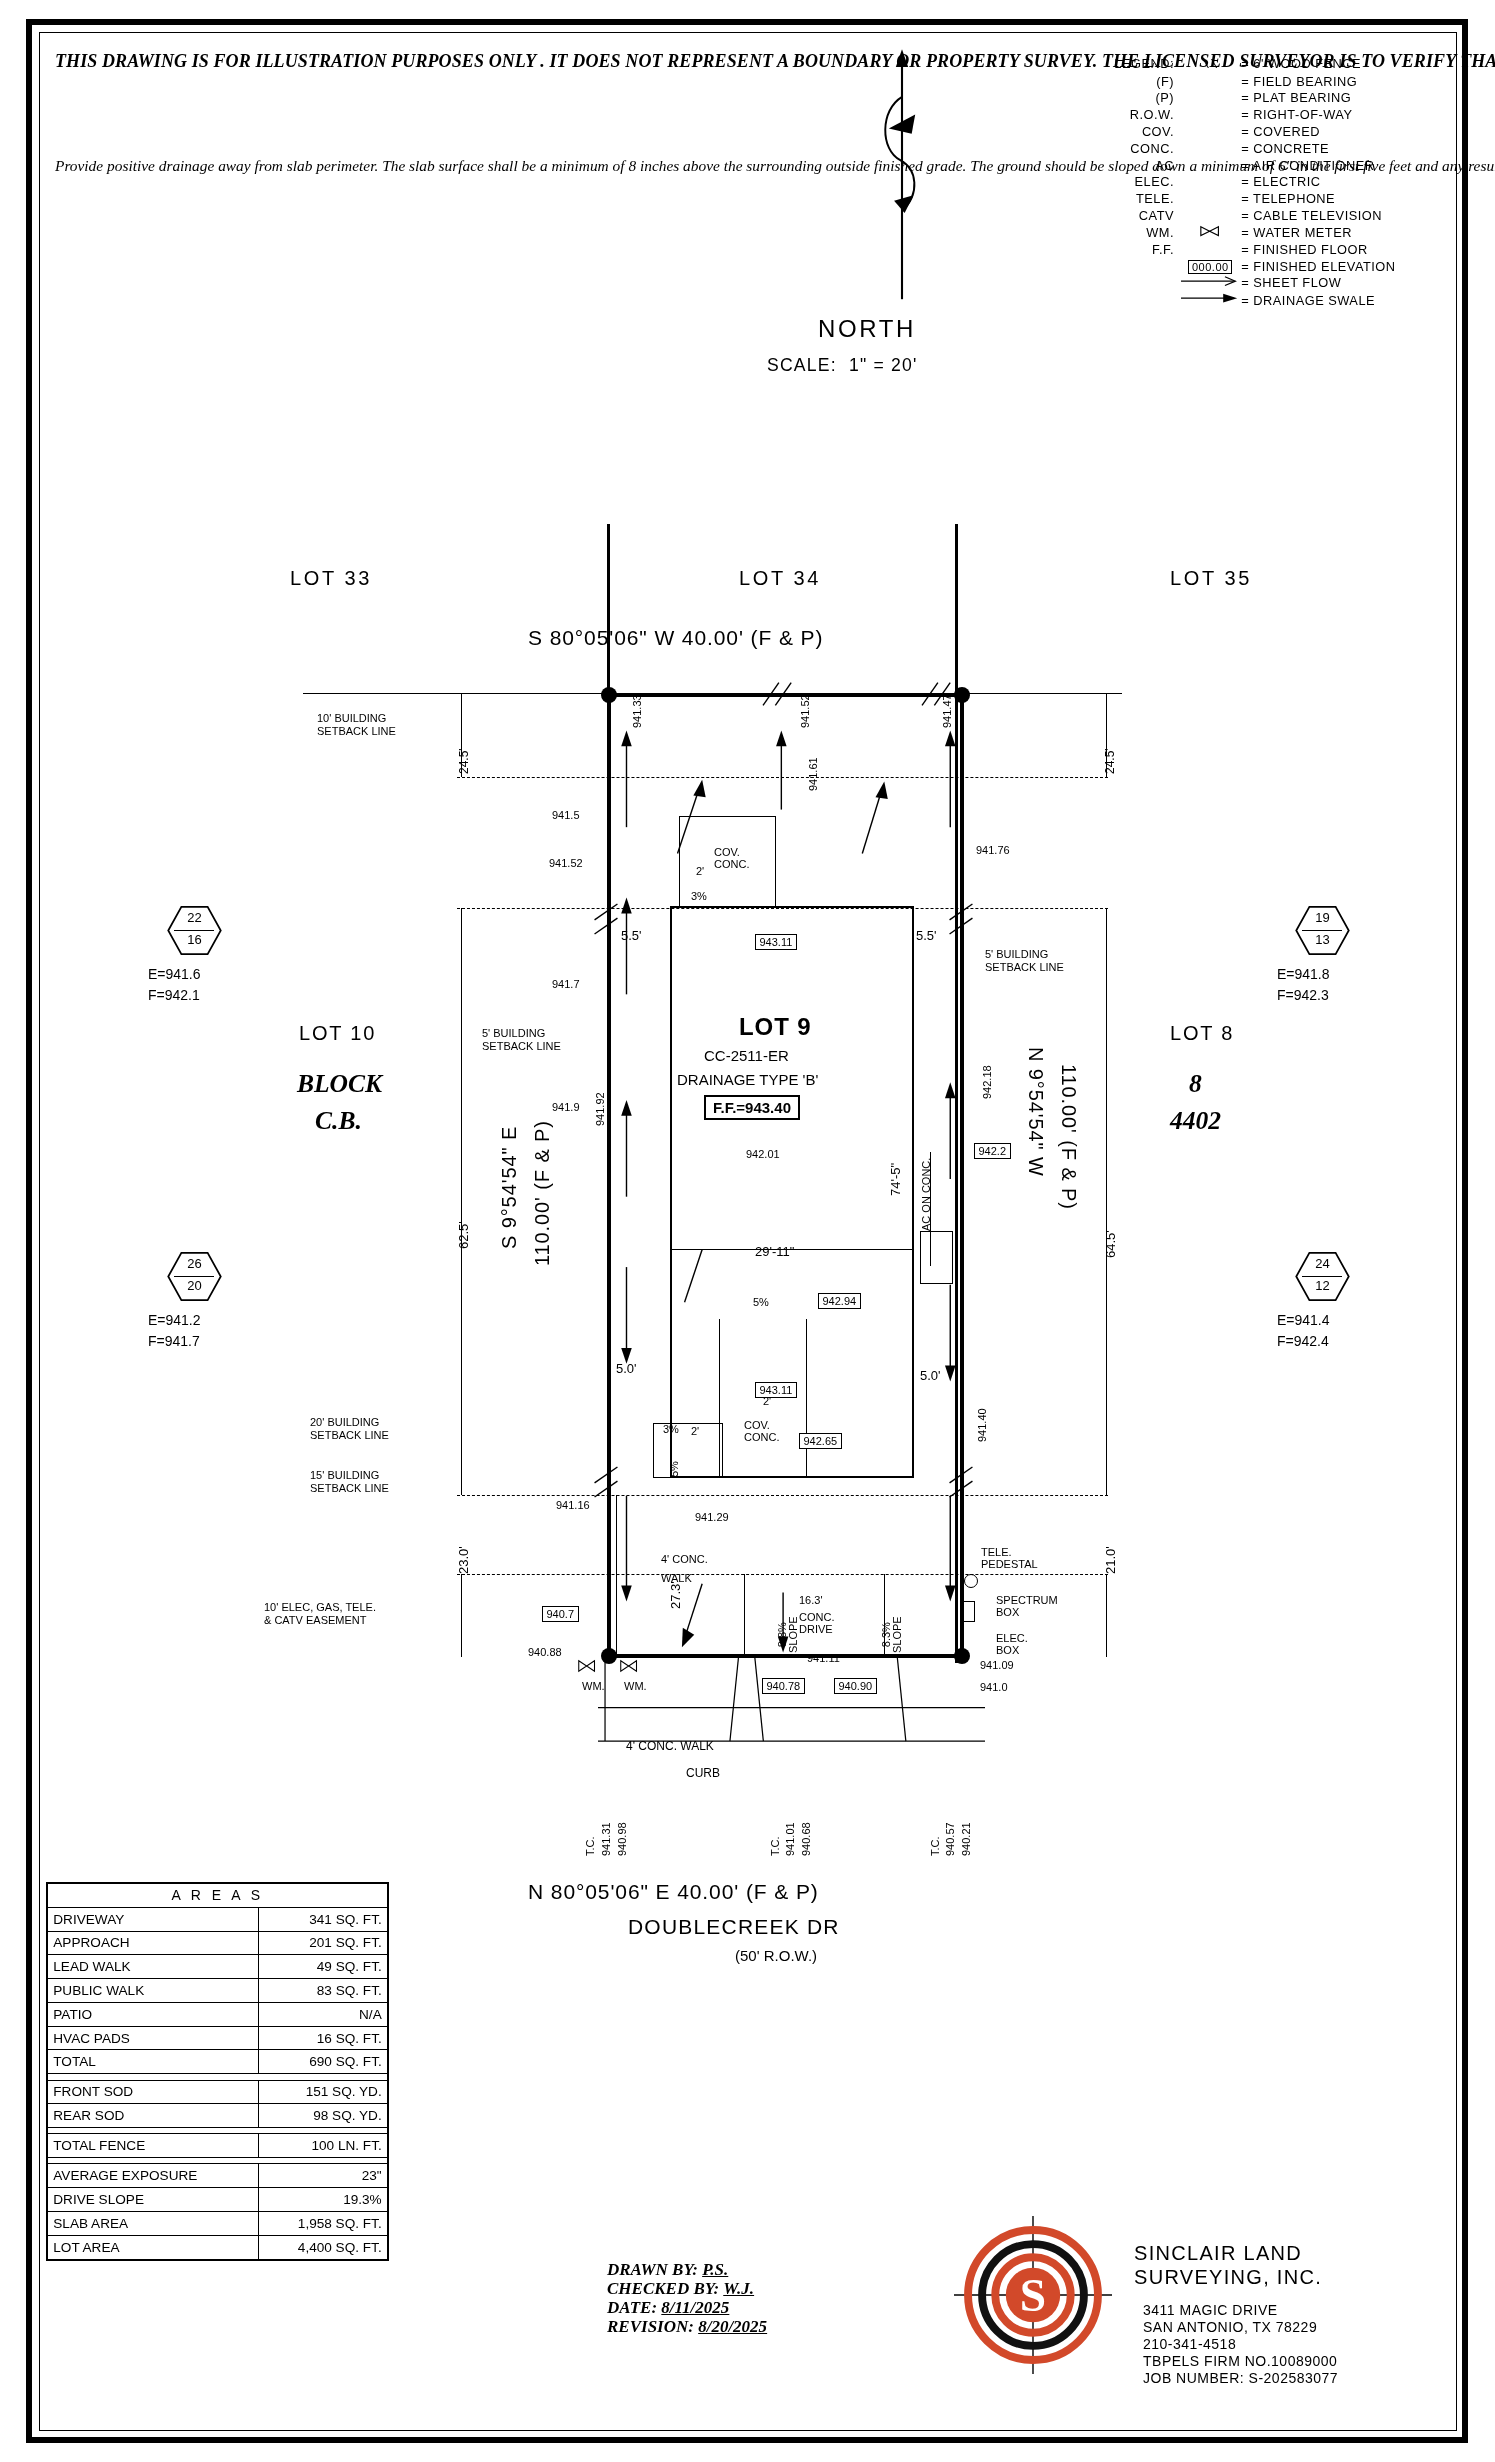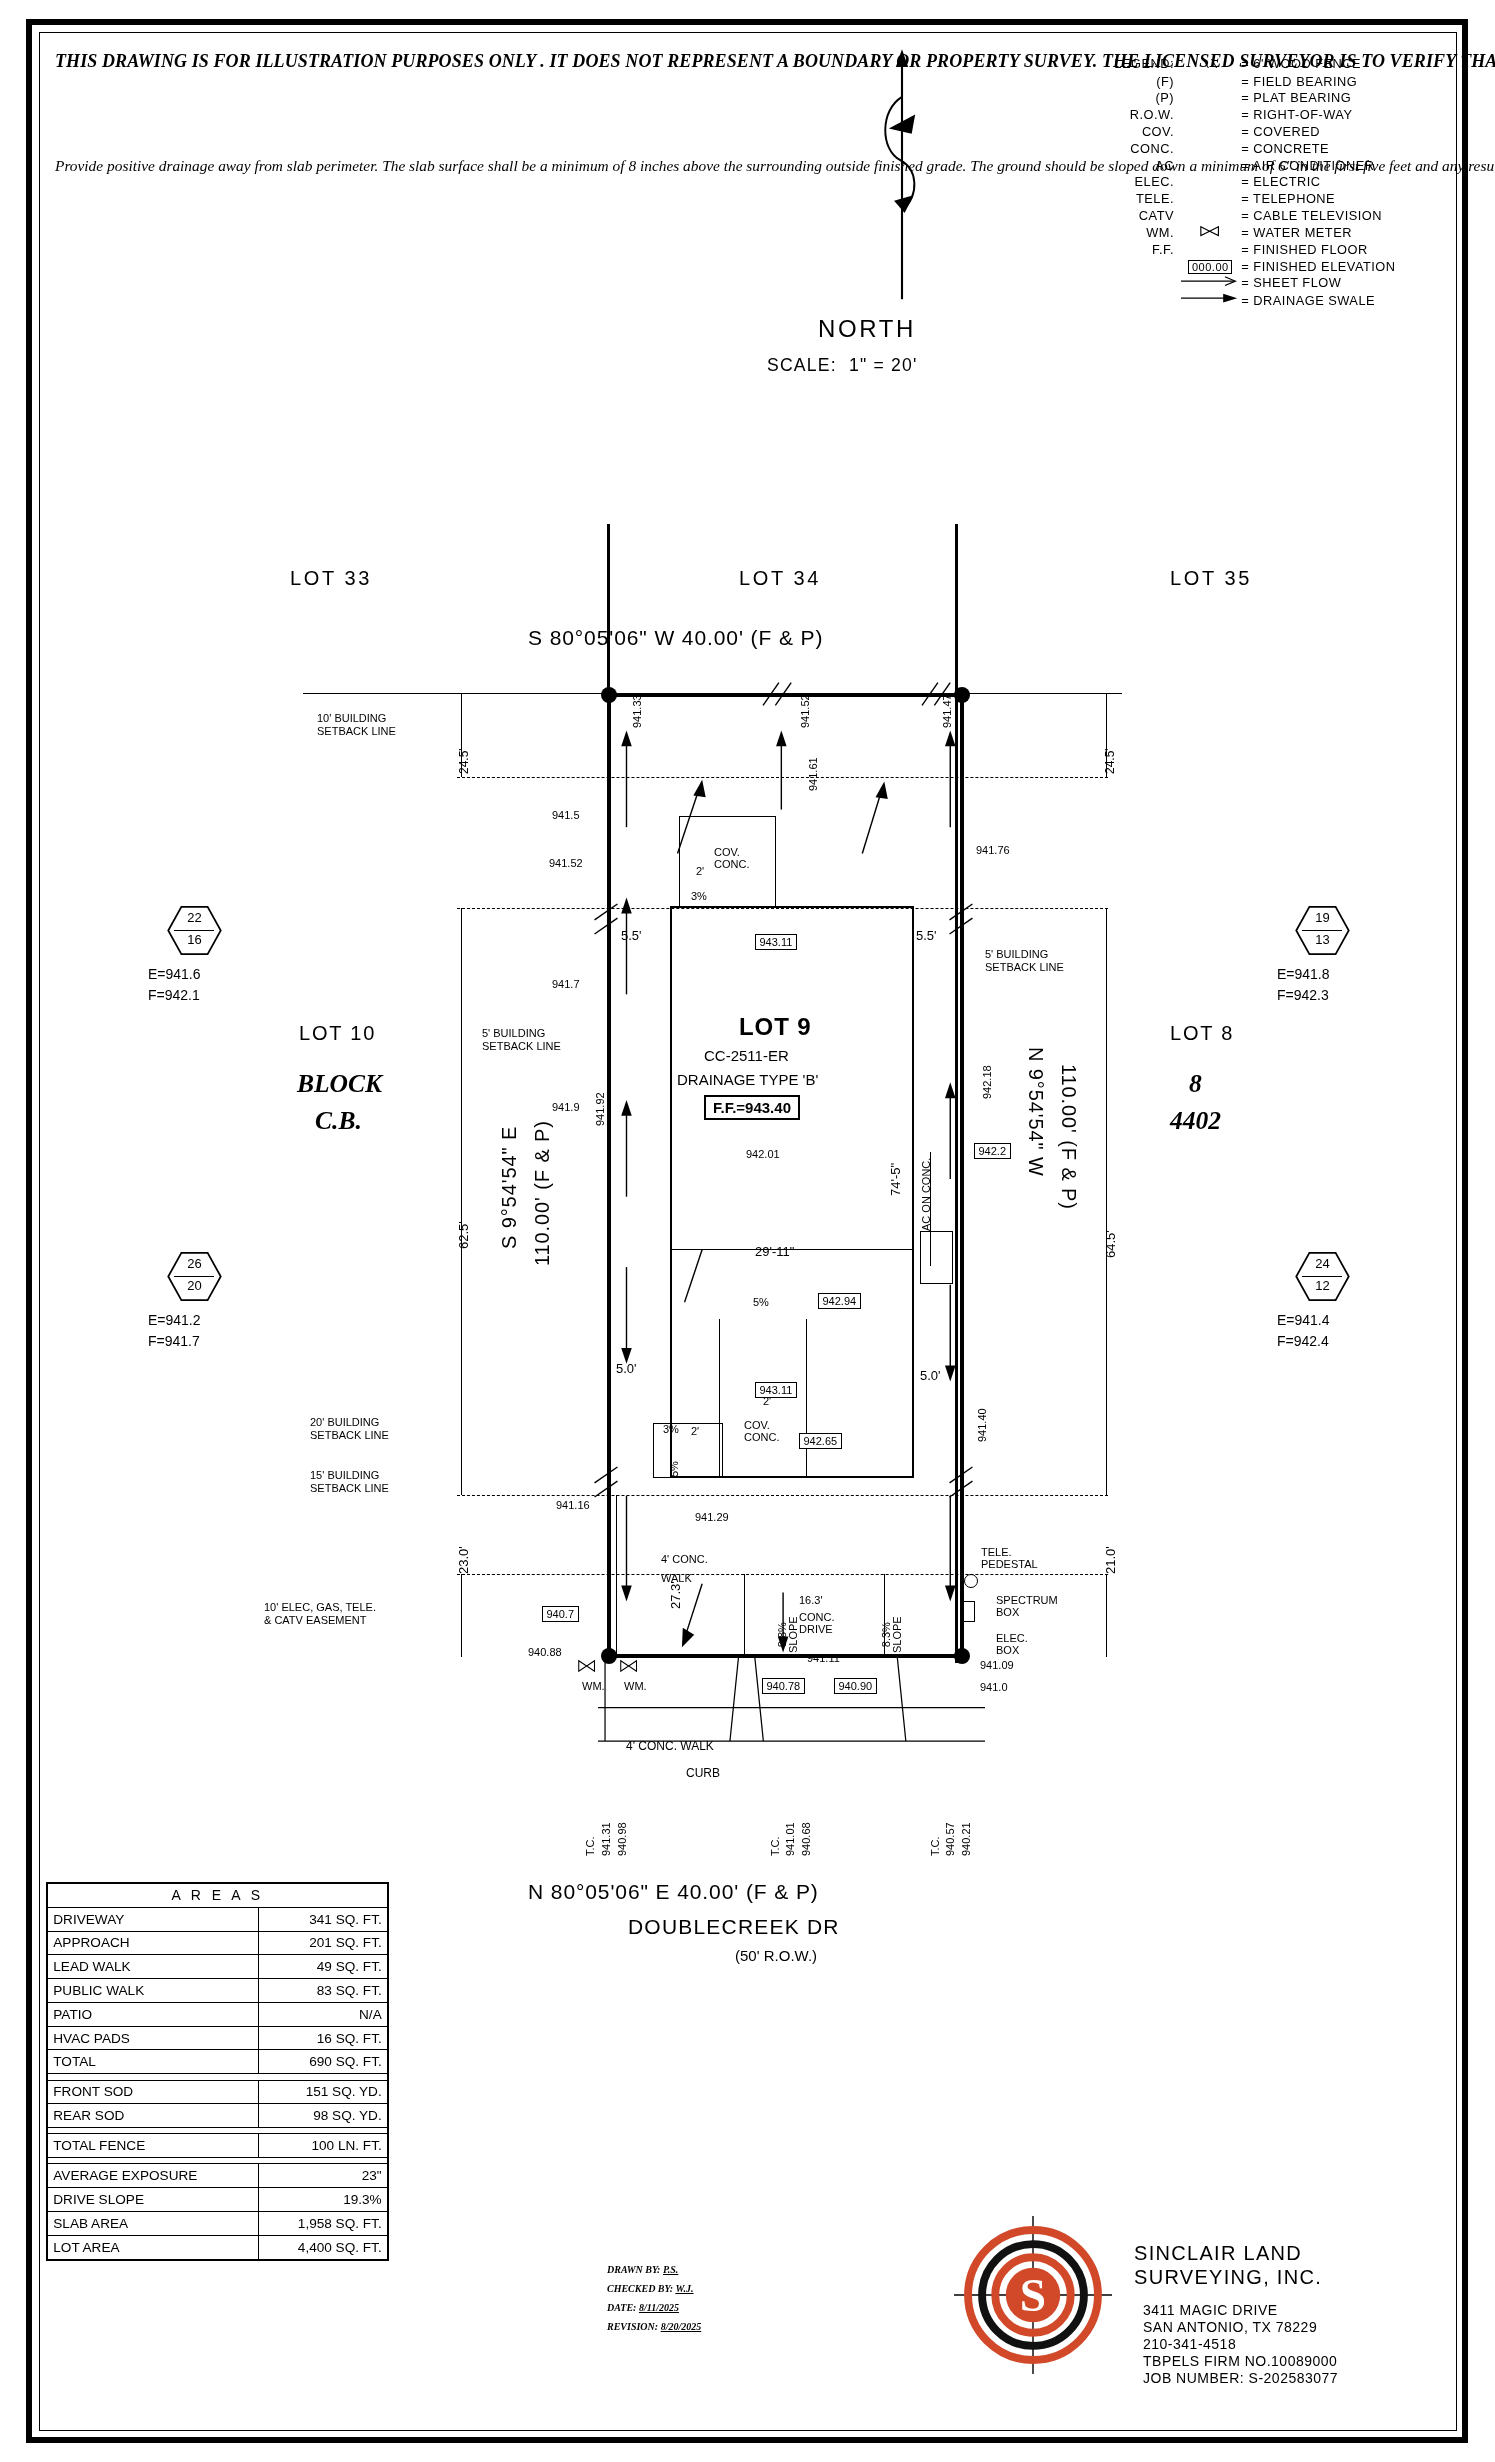--- a/index.html
+++ b/index.html
@@ -55,21 +55,21 @@
   #areas td{border:0.9px solid #000;font-size:13.6px;padding:2.6px 5.3px;height:17.6px;}
   #areas td.r{text-align:right;}
   #areas td.hdr{text-align:center;letter-spacing:3.5px;font-size:14px;border-bottom:1.8px solid #000;}
   #areas tr.gap td{border-left:1.8px solid #000;border-right:1.8px solid #000;border-top:1.8px solid #000;border-bottom:none;height:5.3px;padding:0;}
 
   
   #titleblock{position:absolute;left:528px;top:2093px;width:457px;text-align:center;font-family:"Liberation Serif",serif;font-style:italic;font-weight:bold;}
   #titleblock .l{font-size:17px;line-height:20px;letter-spacing:0.4px;}
   #titleblock .big{font-size:22px;line-height:24.6px;letter-spacing:0.4px;}
   #titleblock .sub{font-size:17.6px;line-height:21px;}
-  #drawn{position:absolute;left:607px;top:2260px;font-family:"Liberation Serif",serif;font-style:italic;font-weight:bold;font-size:10px;line-height:19px;}
+  #drawn{position:absolute;left:607px;top:2260px;font-family:"Liberation Serif",serif;font-style:italic;font-weight:bold;font-size:17px;line-height:19px;}
   #drawn .u{text-decoration:underline;}
 
   
   #logo{position:absolute;left:954px;top:2216px;width:158px;height:158px;}
   #firm{position:absolute;left:1134px;top:2241px;font-size:20px;letter-spacing:1.3px;line-height:24px;font-family:"Liberation Sans",sans-serif;}
   #firmaddr{position:absolute;left:1143px;top:2302px;font-size:14px;letter-spacing:0.5px;line-height:17px;font-family:"Liberation Sans",sans-serif;}
 </style>
 </head>
 <body>
 

